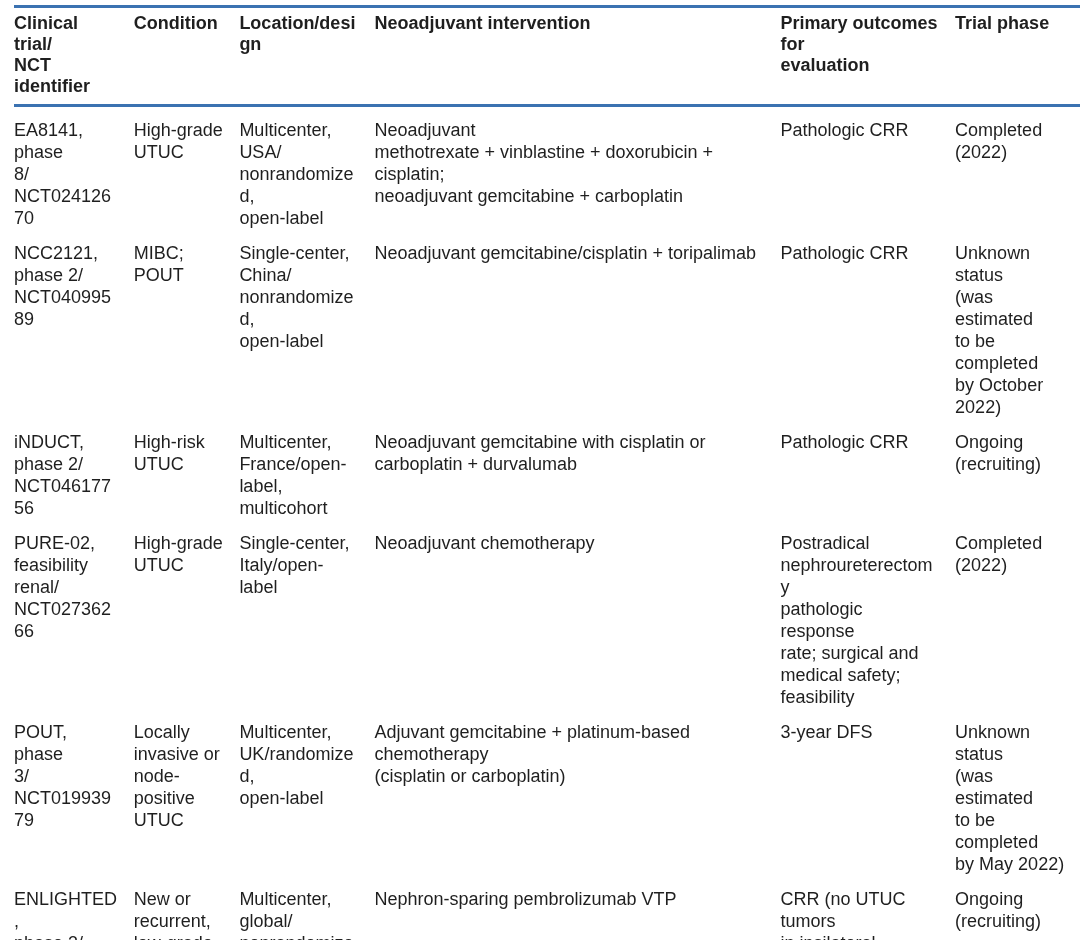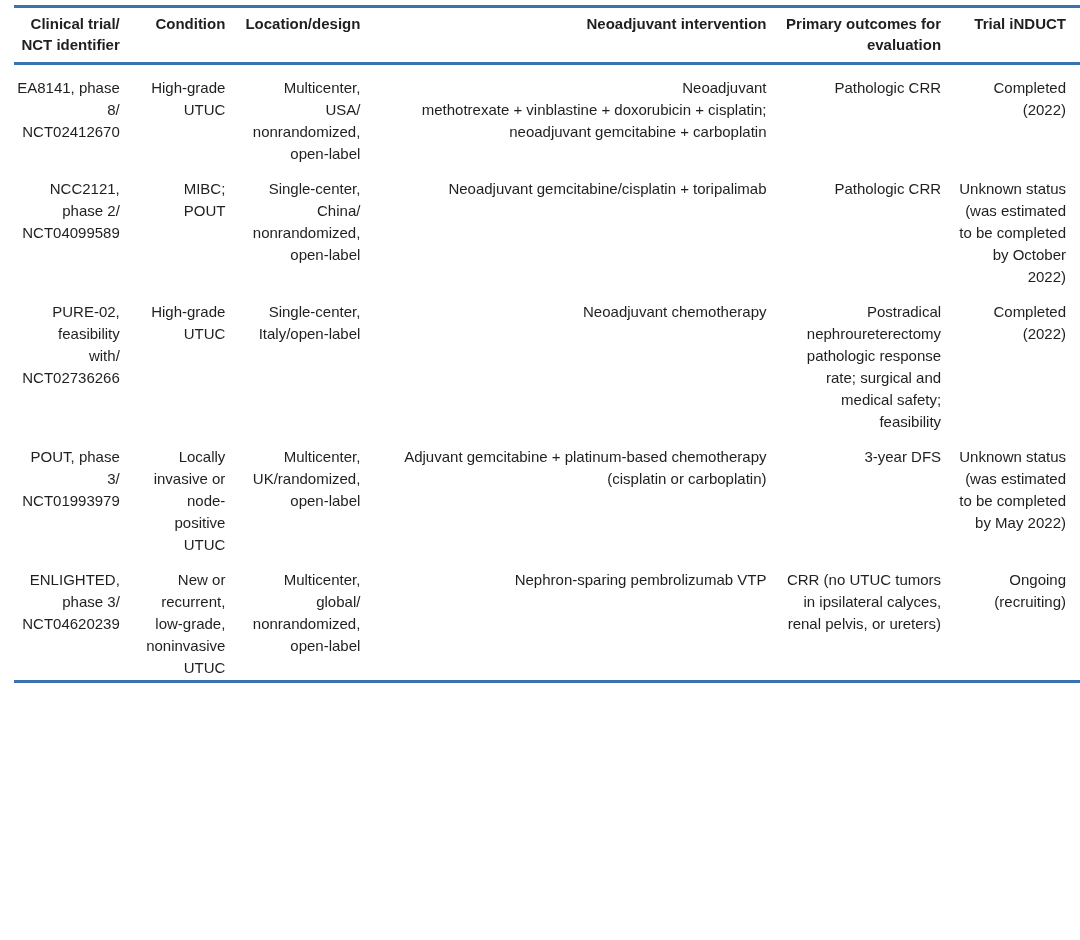--- a/index.html
+++ b/index.html
@@ -24,25 +24,25 @@
     border-top: 3px solid var(--rule, #3b72b1);
     border-bottom: 3px solid var(--rule, #3b72b1);
   }
   col.c1 { width: 118px; }
   col.c2 { width: 104px; }
   col.c3 { width: 133px; }
   col.c4 { width: 400px; }
   col.c5 { width: 172px; }
   col.c6 { width: 123px; }
   th, td {
-    text-align: right;
+    text-align: left;
     vertical-align: top;
     white-space: pre-line;
     overflow-wrap: break-word;
-    font-size: 15px;
+    font-size: 18px;
     line-height: 22px;
     padding: 0 14px 0 0;
   }
   thead th {
     font-weight: bold;
     line-height: 21px;
     padding-top: 5px;
     padding-bottom: 7px;
     border-bottom: 3px solid var(--rule, #3b72b1);
   }
@@ -66,21 +66,21 @@
     </colgroup>
     <thead>
       <tr>
         <th>Clinical trial/
 NCT identifier</th>
         <th>Condition</th>
         <th>Location/design</th>
         <th>Neoadjuvant intervention</th>
         <th>Primary outcomes for
 evaluation</th>
-        <th>Trial iNDUCT</th>
+        <th>Trial phase</th>
       </tr>
     </thead>
     <tbody>
         <tr>
           <td>EA8141, phase
 8/
 NCT02412670</td>
           <td>High-grade
 UTUC</td>
           <td>Multicenter,
@@ -106,23 +106,39 @@
 open-label</td>
           <td>Neoadjuvant gemcitabine/cisplatin + toripalimab</td>
           <td>Pathologic CRR</td>
           <td>Unknown status
 (was estimated
 to be completed
 by October
 2022)</td>
         </tr>
         <tr>
+          <td>iNDUCT,
+phase 2/
+NCT04617756</td>
+          <td>High-risk
+UTUC</td>
+          <td>Multicenter,
+France/open-
+label,
+multicohort</td>
+          <td>Neoadjuvant gemcitabine with cisplatin or
+carboplatin + durvalumab</td>
+          <td>Pathologic CRR</td>
+          <td>Ongoing
+(recruiting)</td>
+        </tr>
+        <tr>
           <td>PURE-02,
 feasibility
-with/
+renal/
 NCT02736266</td>
           <td>High-grade
 UTUC</td>
           <td>Single-center,
 Italy/open-label</td>
           <td>Neoadjuvant chemotherapy</td>
           <td>Postradical
 nephroureterectomy
 pathologic response
 rate; surgical and

